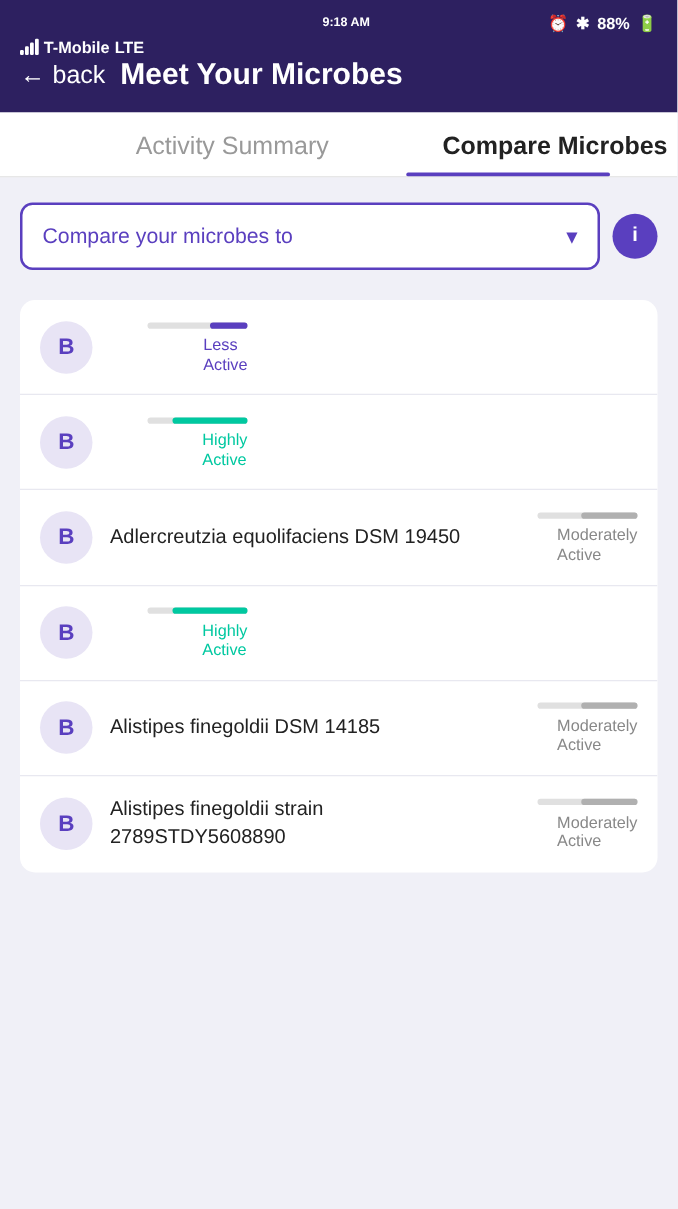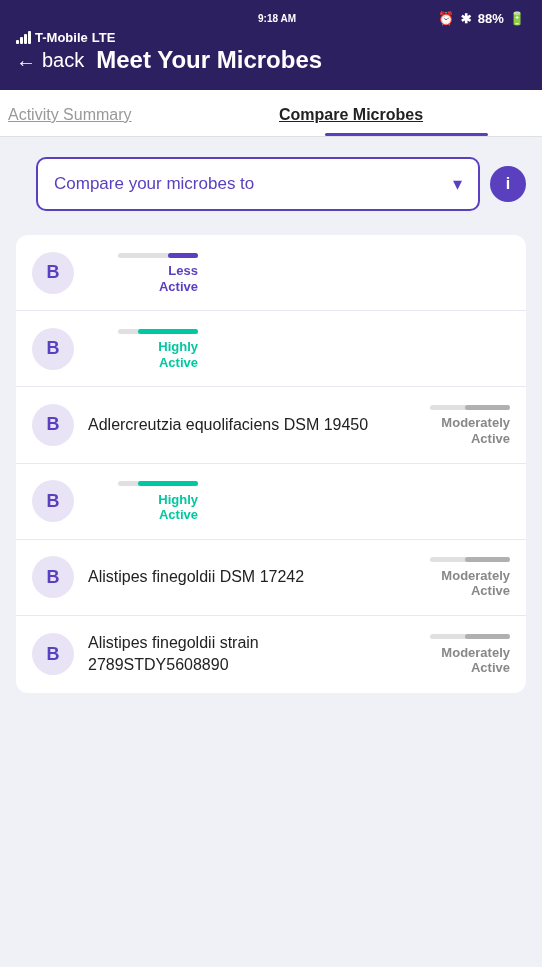--- a/index.html
+++ b/index.html
@@ -54,28 +54,27 @@
     }
 
     
     .tabs {
       background: white;
       display: flex;
       border-bottom: 1px solid #e0e0e0;
     }
     .tab {
       flex: 1;
-      text-align: left;
+      text-align: right;
       padding: 16px 8px 12px;
-      font-size: 16px;
+      font-size: 20px;
       font-weight: 500;
       color: #999;
       cursor: pointer;
       position: relative;
-      text-decoration: underline;
     }
     .tab.active {
       color: #222;
       font-weight: 700;
     }
     .tab.active::after {
       content: '';
       position: absolute;
       bottom: 0;
       left: 20%;
@@ -101,21 +100,20 @@
     .dropdown {
       flex: 1;
       background: white;
       border: 2px solid #5a3fbf;
       border-radius: 10px;
       padding: 14px 16px;
       display: flex;
       align-items: center;
       justify-content: space-between;
       cursor: pointer;
-      margin-left: 20px;
     }
     .dropdown-text {
       color: #5a3fbf;
       font-size: 17px;
     }
     .dropdown-chevron {
       color: #5a3fbf;
       font-size: 18px;
     }
     .info-btn {
@@ -196,22 +194,22 @@
       right: 0;
       height: 5px;
       border-radius: 3px;
     }
     .bar-fill.less-active { width: 30px; background: #5a3fbf; }
     .bar-fill.highly-active { width: 60px; background: #00c8a0; }
     .bar-fill.moderately-active { width: 45px; background: #b0b0b0; }
 
     .activity-label {
       font-size: 13px;
-      font-weight: 700;
-      text-align: right;
+      font-weight: 400;
+      text-align: left;
       line-height: 1.2;
     }
     .activity-label.less { color: #5a3fbf; }
     .activity-label.high { color: #00c8a0; }
     .activity-label.moderate { color: #888; }
 
     
     .signal-bars {
       display: flex;
       align-items: flex-end;
@@ -312,21 +310,21 @@
     <div class="microbe-activity">
       <div class="activity-bars">
         <div class="bar-bg"></div>
         <div class="bar-fill highly-active"></div>
       </div>
       <div class="activity-label high">Highly<br>Active</div>
     </div>
   </div>
       <div class="microbe-item">
     <div class="microbe-avatar">B</div>
-    <div class="microbe-name">Alistipes finegoldii DSM 17242</div>
+    <div class="microbe-name">Alistipes finegoldii DSM 14185</div>
     <div class="microbe-activity">
       <div class="activity-bars">
         <div class="bar-bg"></div>
         <div class="bar-fill moderately-active"></div>
       </div>
       <div class="activity-label moderate">Moderately<br>Active</div>
     </div>
   </div>
       <div class="microbe-item">
     <div class="microbe-avatar">B</div>

